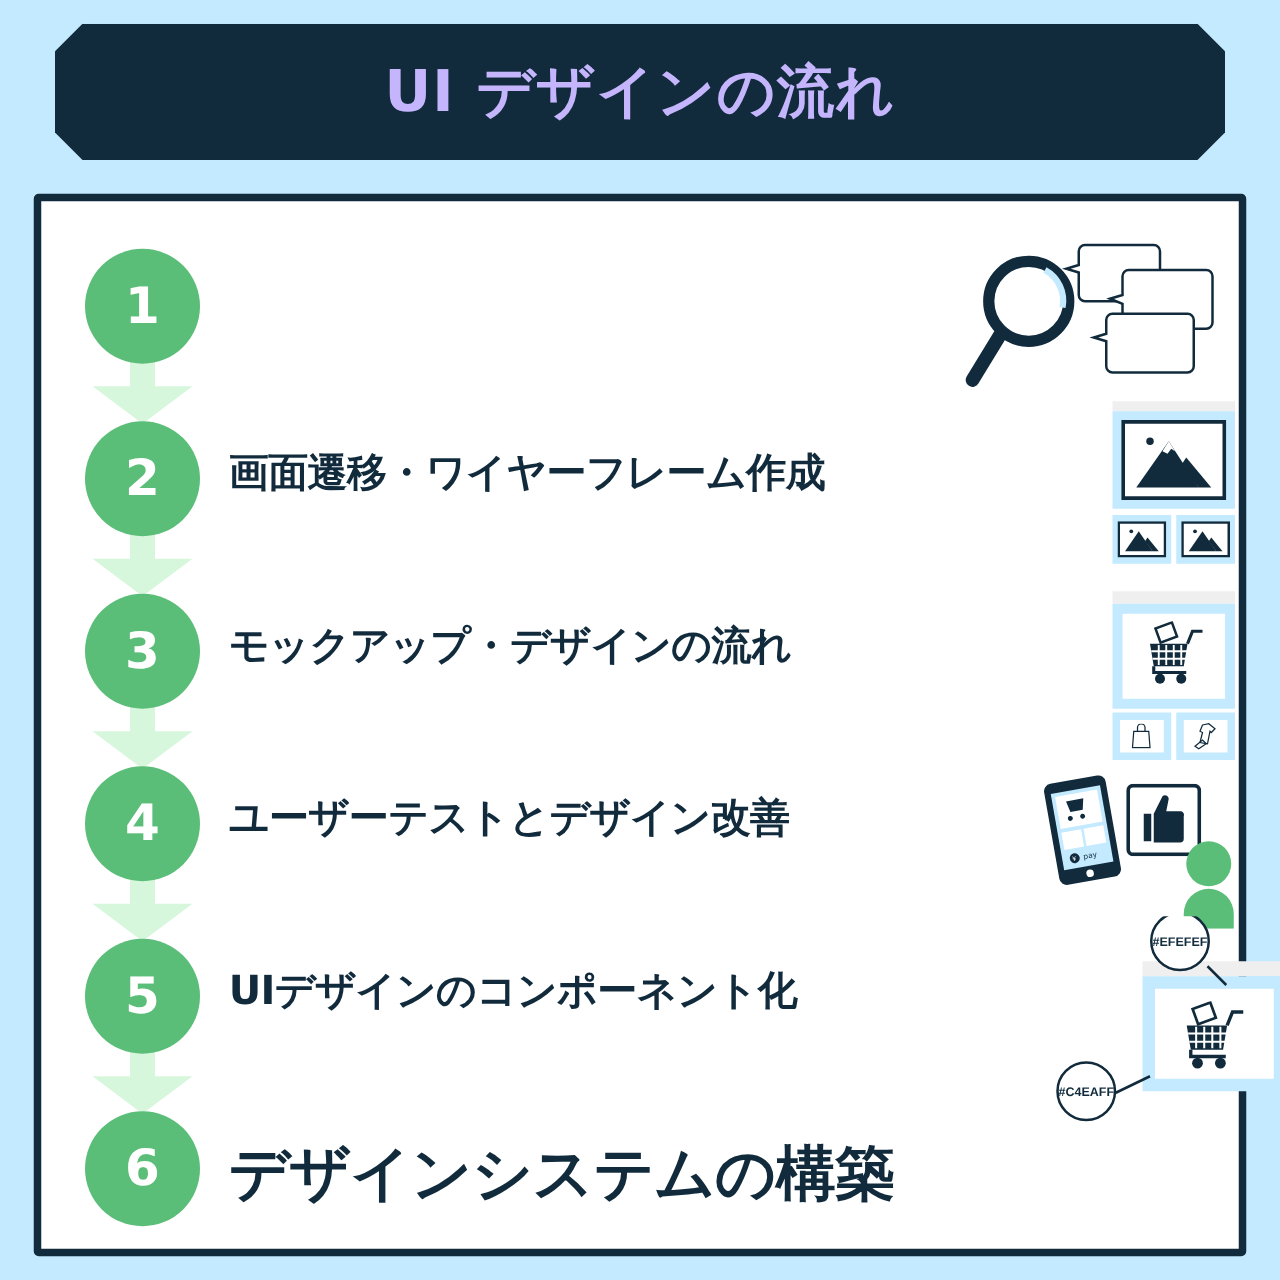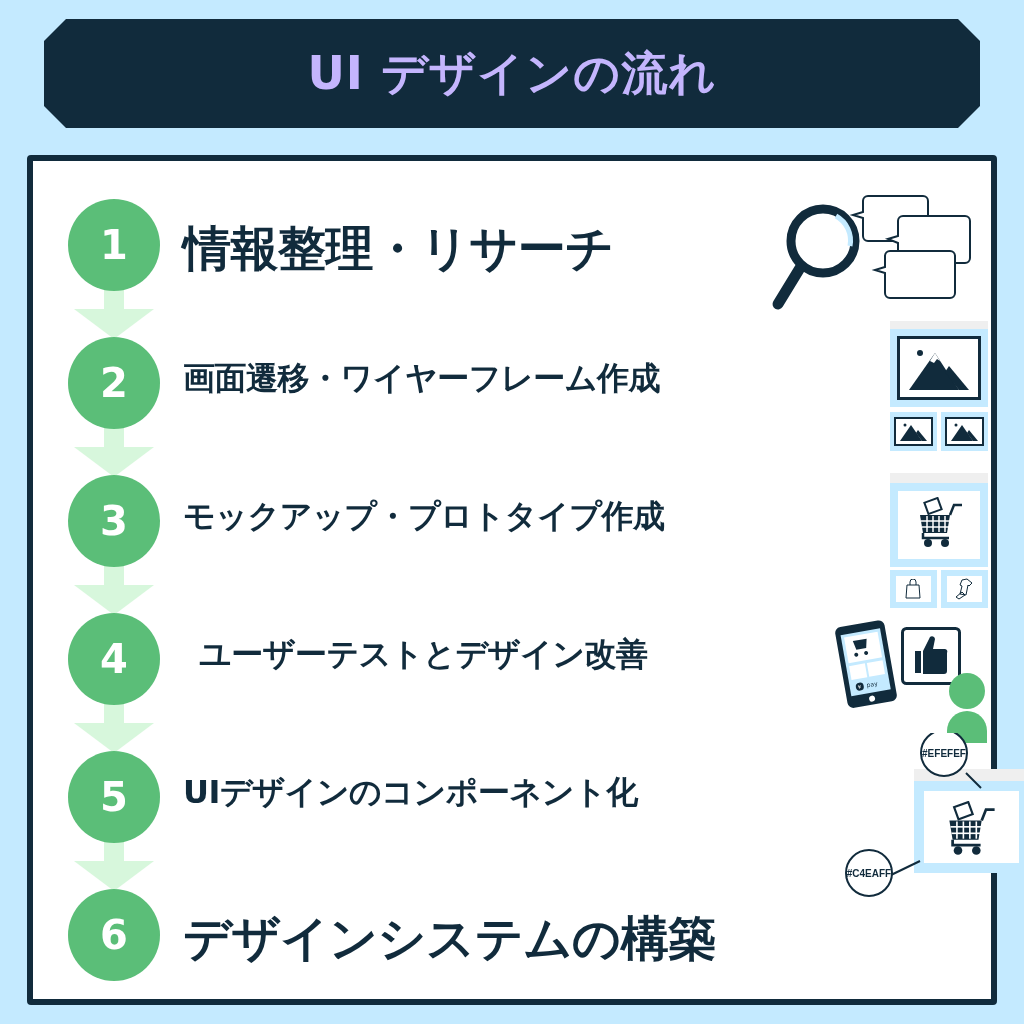--- a/index.html
+++ b/index.html
@@ -74,48 +74,47 @@
 <body>
 
 <div class="title-banner">
   <span class="title-text">UI デザインの流れ</span>
 </div>
 
 <div class="panel">
 
   <div class="step" style="top:38px;">
     <div class="circle" style="top:0;">1</div>
-    <div class="step-label large" style="top:18px;">情報整理・リサーチ</div>
   </div>
   <svg class="arrow" style="top:128px;" viewBox="0 0 92 52">
     <rect x="36" y="0" width="20" height="22" fill="#D7F7DC"></rect>
     <polygon points="6,20 86,20 46,50" fill="#D7F7DC"></polygon>
   </svg>
 
   <div class="step" style="top:176px;">
     <div class="circle" style="top:0;">2</div>
     <div class="step-label" style="top:20px;">画面遷移・ワイヤーフレーム作成</div>
   </div>
   <svg class="arrow" style="top:266px;" viewBox="0 0 92 52">
     <rect x="36" y="0" width="20" height="22" fill="#D7F7DC"></rect>
     <polygon points="6,20 86,20 46,50" fill="#D7F7DC"></polygon>
   </svg>
 
   <div class="step" style="top:314px;">
     <div class="circle" style="top:0;">3</div>
-    <div class="step-label" style="top:20px;">モックアップ・プロトタイプ作成</div>
+    <div class="step-label" style="top:20px;">モックアップ・デザインの流れ</div>
   </div>
   <svg class="arrow" style="top:404px;" viewBox="0 0 92 52">
     <rect x="36" y="0" width="20" height="22" fill="#D7F7DC"></rect>
     <polygon points="6,20 86,20 46,50" fill="#D7F7DC"></polygon>
   </svg>
 
   <div class="step" style="top:452px;">
     <div class="circle" style="top:0;">4</div>
-    <div class="step-label" style="top:20px;margin-left:16px;">ユーザーテストとデザイン改善</div>
+    <div class="step-label" style="top:20px;">ユーザーテストとデザイン改善</div>
   </div>
   <svg class="arrow" style="top:542px;" viewBox="0 0 92 52">
     <rect x="36" y="0" width="20" height="22" fill="#D7F7DC"></rect>
     <polygon points="6,20 86,20 46,50" fill="#D7F7DC"></polygon>
   </svg>
 
   <div class="step" style="top:590px;">
     <div class="circle" style="top:0;">5</div>
     <div class="step-label" style="top:20px;">UIデザインのコンポーネント化</div>
   </div>

